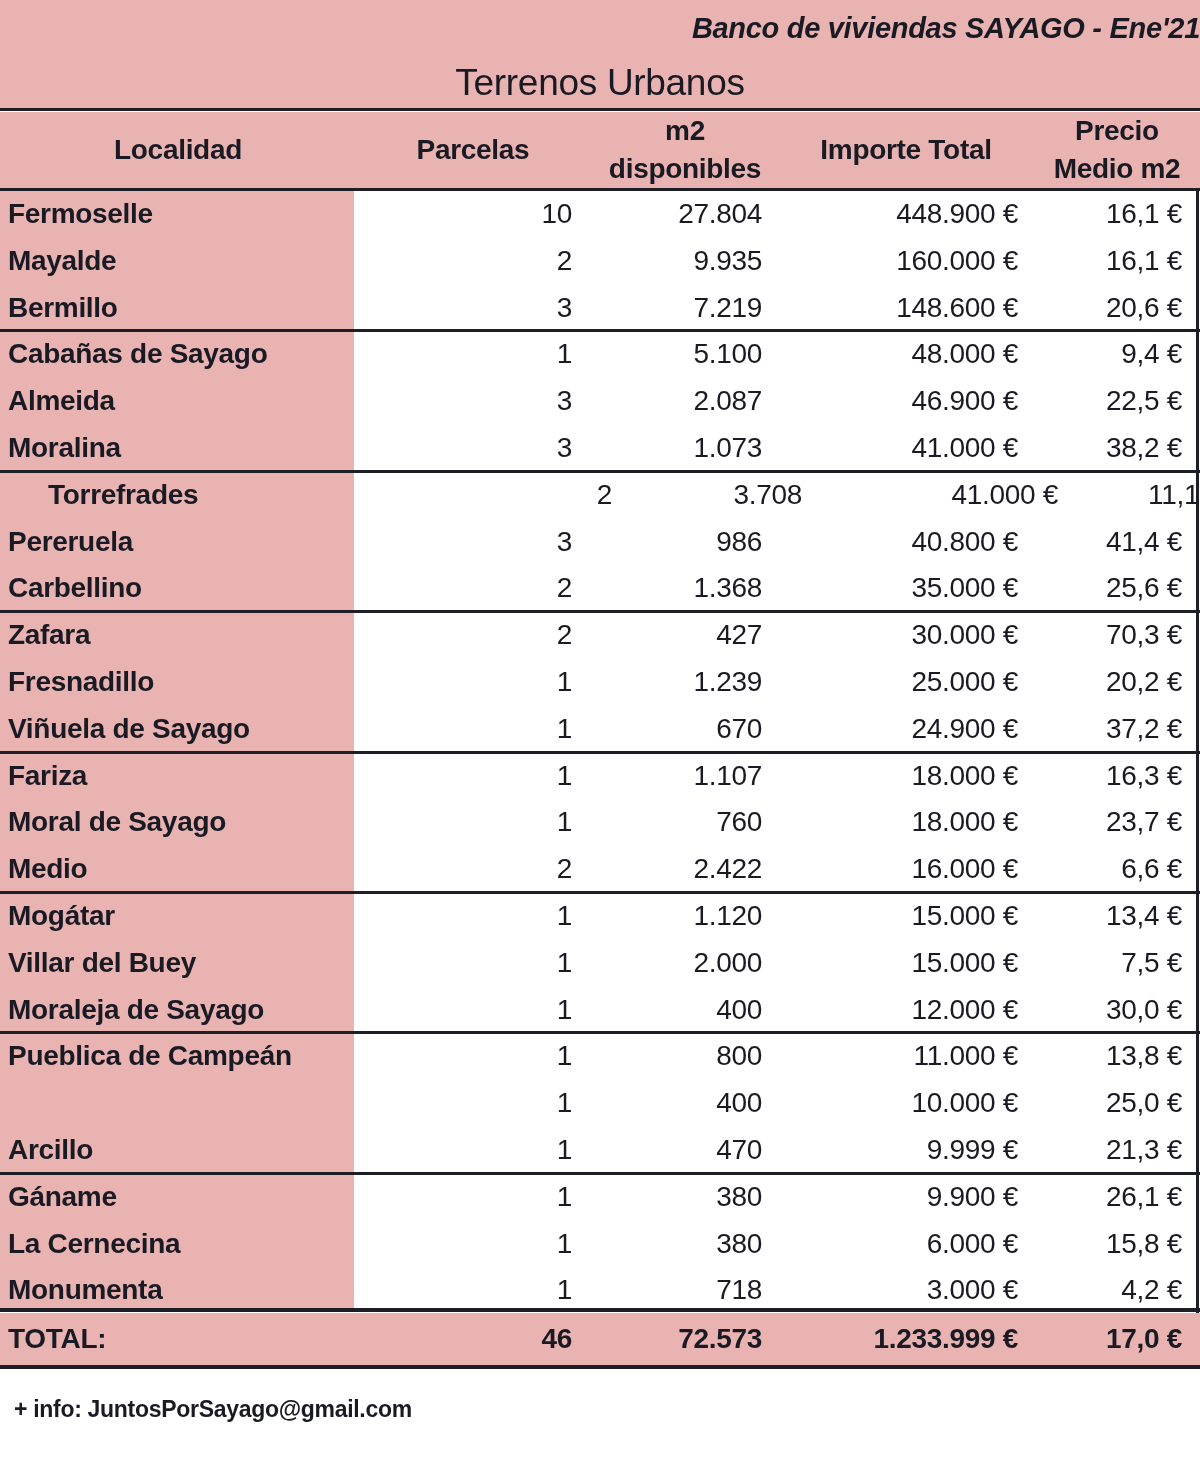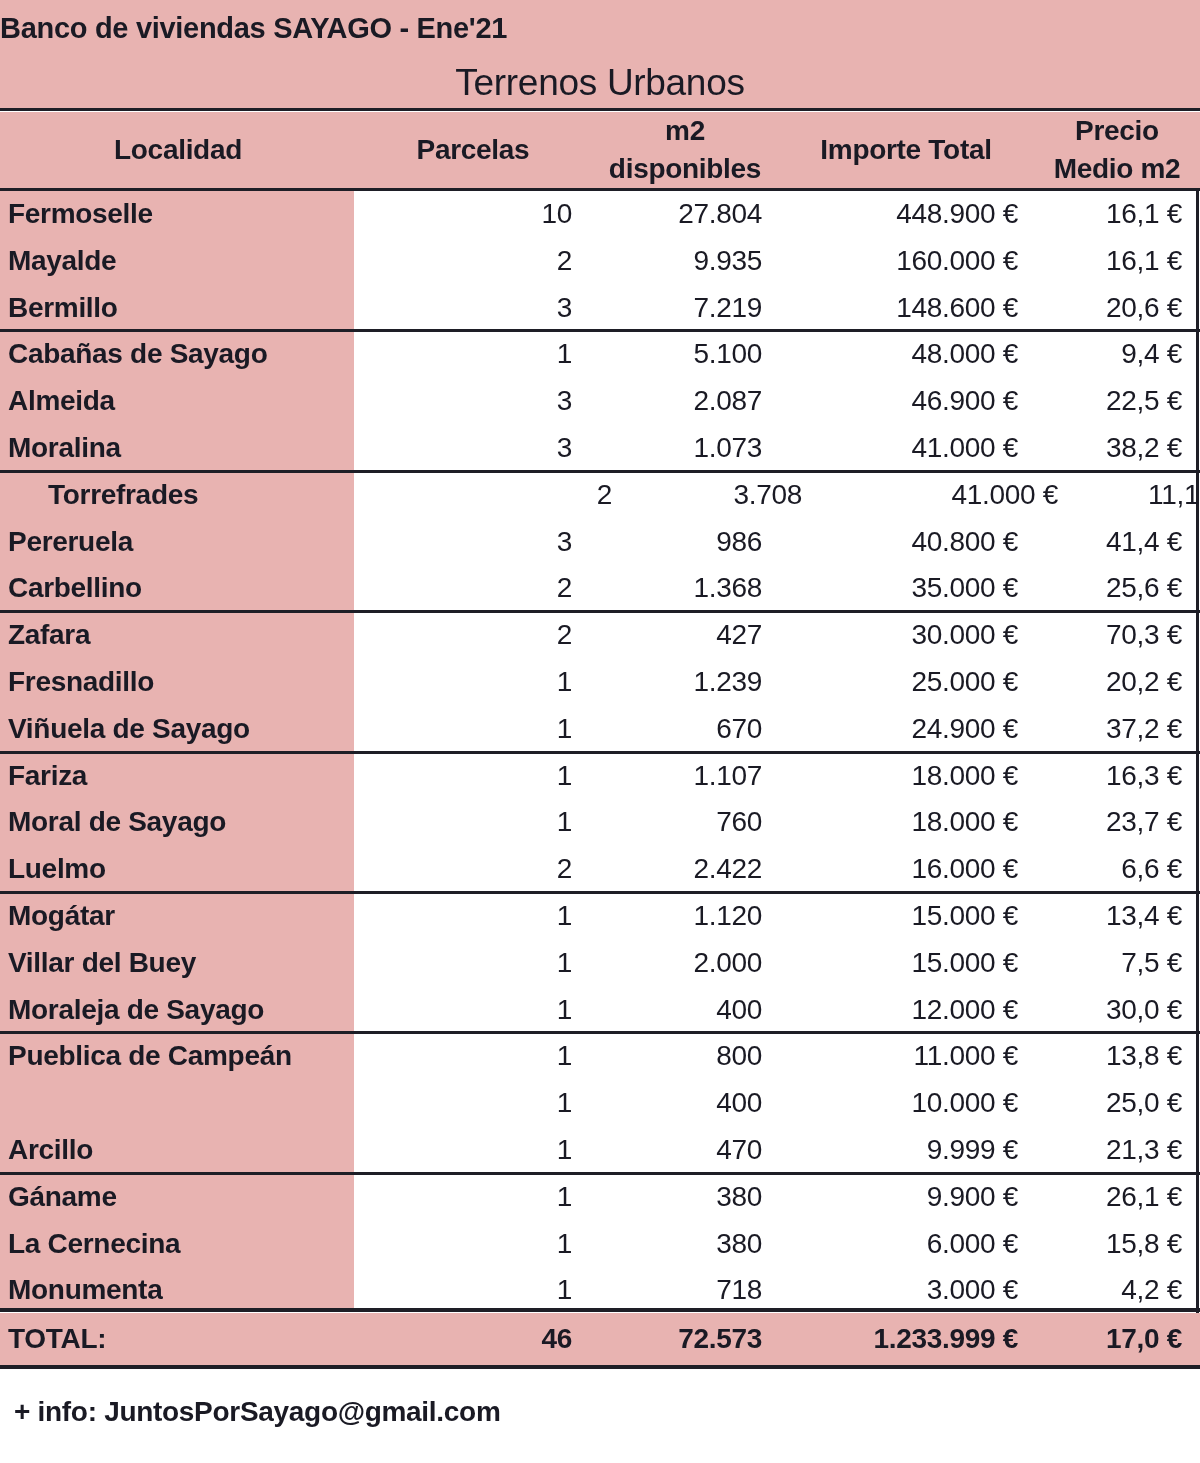--- a/index.html
+++ b/index.html
@@ -4,22 +4,22 @@
   <style>
     * { box-sizing: border-box; margin: 0; padding: 0; }
     html, body { width: 1200px; height: 1463px; background: #ffffff; overflow: hidden; }
     body { font-family: "Liberation Sans", "DejaVu Sans", sans-serif; color: #1a1a24; position: relative; }
 
     .header-band {
       position: absolute; left: 0; top: 0; width: 1200px; height: 108px;
       background: #e8b3b1;
     }
     .title {
-      position: absolute; left: 0; top: 12px; width: 1200px; text-align: left;
-      font-size: 29px; font-weight: bold; letter-spacing: -0.3px;
+      position: absolute; left: 0; top: 12px; width: 1200px; text-align: right;
+      font-size: 29px; font-weight: bold; letter-spacing: -0.3px; font-style: italic;
     }
     .subtitle {
       position: absolute; left: 0; top: 62px; width: 1200px; text-align: center;
       font-size: 37px; font-weight: normal; letter-spacing: -0.3px;
     }
     .rule { position: absolute; left: 0; width: 1200px; height: 3px; background: #1e1e26; }
 
     .col-header-band {
       position: absolute; left: 0; top: 112px; width: 1200px; height: 76px;
       background: #e8b3b1;
@@ -47,21 +47,21 @@
     .c-imp { right: calc(1200px - 1030px); text-align: right; }
     .c-pre { right: calc(1200px - 1194px); text-align: right; }
 
     .total-band {
       position: absolute; left: 0; top: 1313px; width: 1200px; height: 52px;
       background: #e8b3b1;
     }
     .total-row .cell { font-weight: bold; height: 52px; line-height: 52px; }
 
     .footer {
-      position: absolute; left: 14px; top: 1396px; font-size: 28px; font-weight: bold;
+      position: absolute; left: 14px; top: 1396px; font-size: 23px; font-weight: bold;
       letter-spacing: -0.3px;
     }
   </style>
 </head>
 <body>
 
 <div class="header-band"></div>
 <div class="title">Banco de viviendas SAYAGO - Ene'21</div>
 <div class="subtitle">Terrenos Urbanos</div>
 <div class="rule" style="top:108px;"></div>
@@ -180,21 +180,21 @@
       <span class="cell c-pre">16,3 €</span>
     </div>
     <div class="row" style="top: 799.4px;">
       <span class="cell c-name">Moral de Sayago</span>
       <span class="cell c-parc">1</span>
       <span class="cell c-m2">760</span>
       <span class="cell c-imp">18.000 €</span>
       <span class="cell c-pre">23,7 €</span>
     </div>
     <div class="row" style="top: 846.2px;">
-      <span class="cell c-name">Luelmo</span>
+      <span class="cell c-name">Medio</span>
       <span class="cell c-parc">2</span>
       <span class="cell c-m2">2.422</span>
       <span class="cell c-imp">16.000 €</span>
       <span class="cell c-pre">6,6 €</span>
     </div>
     <div class="rule" style="top: 891px; height: 3px;"></div>
     <div class="row" style="top: 893px;">
       <span class="cell c-name">Mogátar</span>
       <span class="cell c-parc">1</span>
       <span class="cell c-m2">1.120</span>

